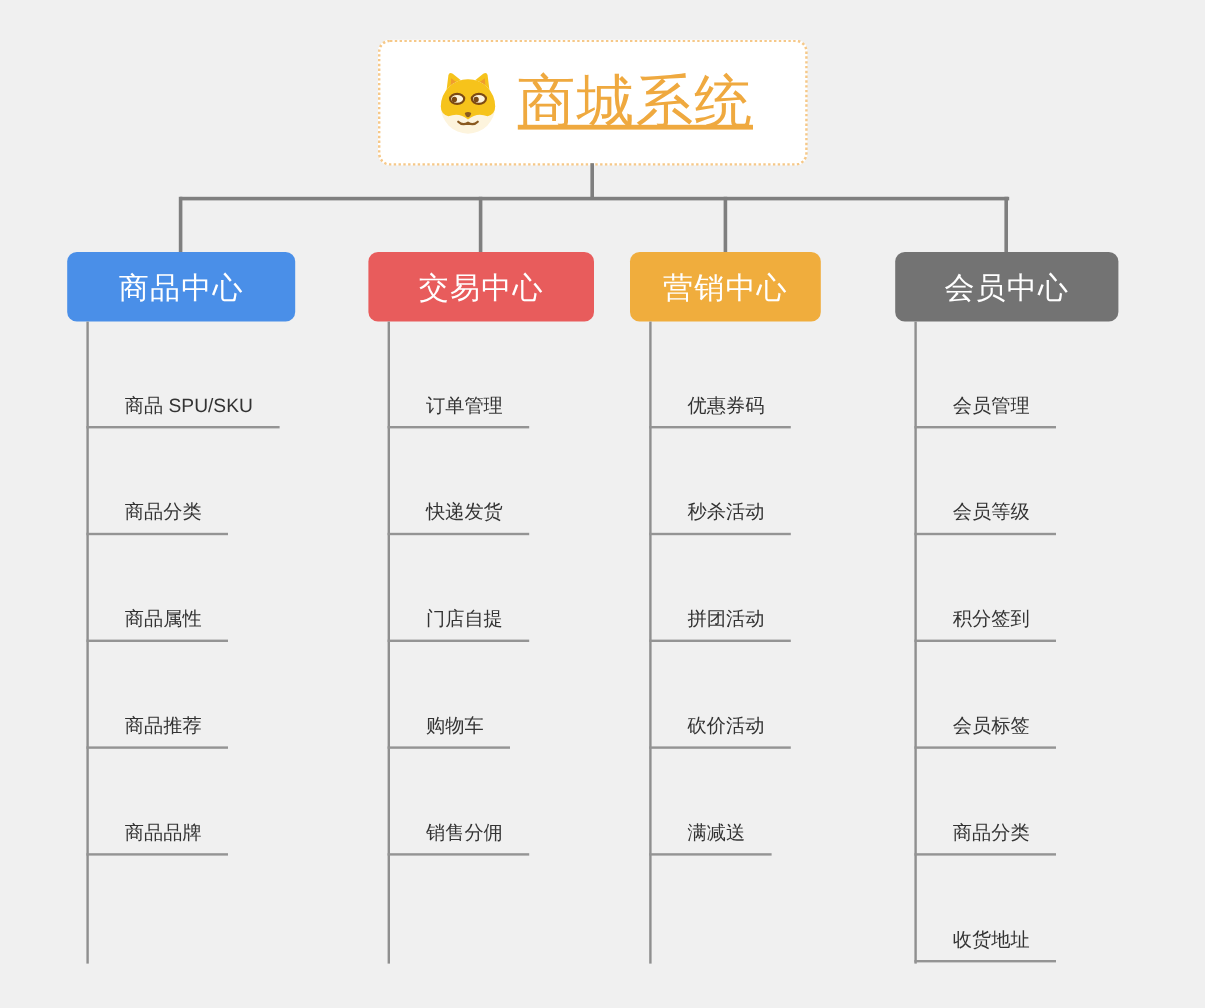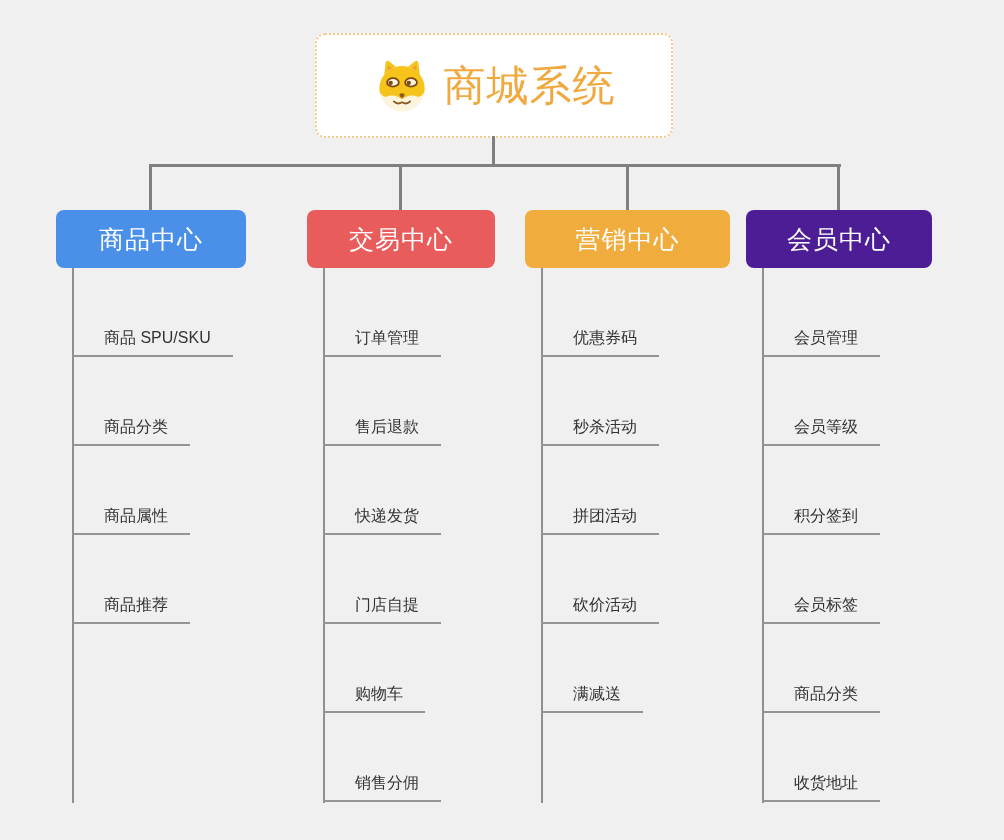--- a/index.html
+++ b/index.html
@@ -11,21 +11,21 @@
   }
   .canvas{position:relative;width:1004px;height:840px;}
 
   
   .root-node{
     position:absolute;left:315px;top:33px;width:358px;height:105px;
     background:#ffffff;border:2px dotted #f6c888;border-radius:10px;
     box-sizing:border-box;
     display:flex;align-items:center;justify-content:center;gap:13px;
   }
-  .root-label{font-size:42px;line-height:1;letter-spacing:1px;}
+  .root-label{font-size:48px;line-height:1;letter-spacing:1px;text-decoration:underline;}
   .dog-icon{width:58px;height:58px;display:block;}
 
   
   .conn{position:absolute;background:#7f7f7f;}
   .root-stub{left:492px;top:136px;width:3px;height:29px;}
   .h-line{left:150px;top:164px;width:691px;height:3px;}
   .branch-stub{position:absolute;top:-46px;left:calc(50% - 2px);width:3px;height:46px;background:#7f7f7f;}
 
   
   .branch{position:absolute;top:210px;}
@@ -84,57 +84,57 @@
     <div class="branch-stub"></div>
     <div class="branch-box" style="background: rgb(74, 143, 232);">
       <span class="branch-label">商品中心</span>
     </div>
     <div class="trunk"></div>
     <ul class="leaves">
           <li class="leaf">商品 SPU/SKU</li>
           <li class="leaf">商品分类</li>
           <li class="leaf">商品属性</li>
           <li class="leaf">商品推荐</li>
+          <li class="leaf">商品品牌</li>
         </ul>
   </div>
 
   <div class="branch" style="left: 307px; width: 188px;">
     <div class="branch-stub"></div>
     <div class="branch-box" style="background: rgb(232, 92, 92);">
       <span class="branch-label">交易中心</span>
     </div>
     <div class="trunk"></div>
     <ul class="leaves">
           <li class="leaf">订单管理</li>
-          <li class="leaf">售后退款</li>
           <li class="leaf">快递发货</li>
           <li class="leaf">门店自提</li>
           <li class="leaf">购物车</li>
           <li class="leaf">销售分佣</li>
         </ul>
   </div>
 
-  <div class="branch" style="left: 525px; width: 205px; font-family: Liberation Serif, serif;">
+  <div class="branch" style="left: 525px; width: 159px; font-family: Liberation Serif, serif;">
     <div class="branch-stub"></div>
     <div class="branch-box" style="background: rgb(240, 173, 61);">
       <span class="branch-label">营销中心</span>
     </div>
     <div class="trunk"></div>
     <ul class="leaves">
           <li class="leaf">优惠券码</li>
           <li class="leaf">秒杀活动</li>
           <li class="leaf">拼团活动</li>
           <li class="leaf">砍价活动</li>
           <li class="leaf">满减送</li>
         </ul>
   </div>
 
   <div class="branch" style="left: 746px; width: 186px;">
     <div class="branch-stub"></div>
-    <div class="branch-box" style="background: #4c1d95;">
+    <div class="branch-box" style="background: #737373;">
       <span class="branch-label">会员中心</span>
     </div>
     <div class="trunk"></div>
     <ul class="leaves">
           <li class="leaf">会员管理</li>
           <li class="leaf">会员等级</li>
           <li class="leaf">积分签到</li>
           <li class="leaf">会员标签</li>
           <li class="leaf">商品分类</li>
           <li class="leaf">收货地址</li>

